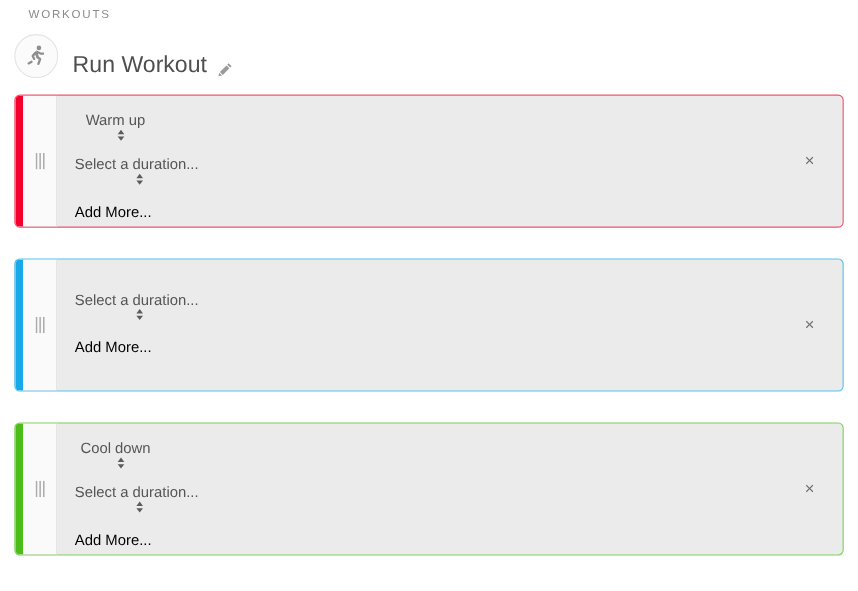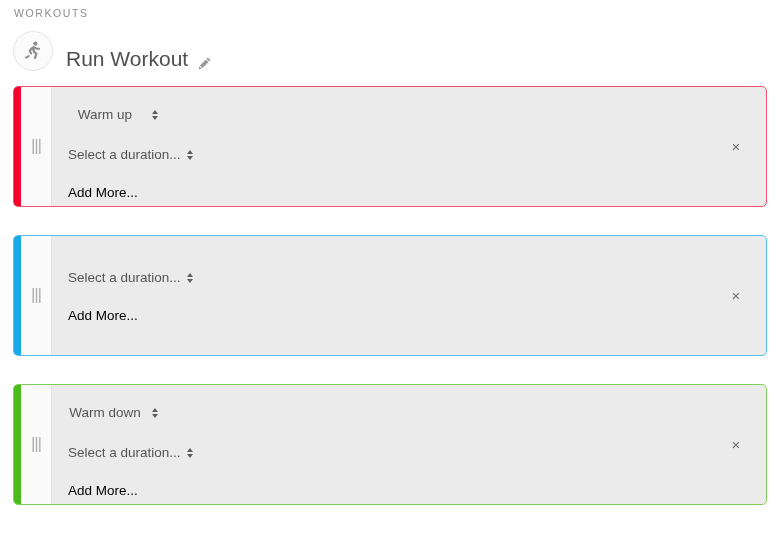--- a/index.html
+++ b/index.html
@@ -18,21 +18,21 @@
   
   .page-head {
     padding: 6px 0 0 13px;
   }
   .section-label {
     font-size: 10.5px;
     letter-spacing: 1.6px;
     color: #8c8c8c;
     text-transform: uppercase;
     line-height: 14px;
-    margin: 0 0 7px 1px;
+    margin: 0 0 7px 13px;
   }
   .title-row {
     display: flex;
     align-items: flex-end;
     height: 44px;
   }
   .avatar {
     width: 40px;
     height: 40px;
     border-radius: 50%;
@@ -117,20 +117,21 @@
     display: inline-flex;
     align-items: center;
     background: transparent;
     border: 0;
     padding: 0;
     font-family: "Liberation Sans", sans-serif;
     font-size: 13.5px;
     color: #555555;
     cursor: pointer;
     line-height: 16px;
+    flex-direction: column;
   }
   .fake-select.wide .sel-text { min-width: 74px; }
   .sel-text { white-space: nowrap; }
   .sel-arrows {
     margin-left: 10px;
     display: inline-flex;
     flex-direction: column;
     justify-content: center;
     align-items: center;
   }
@@ -283,21 +284,21 @@
         <svg width="9" height="15" viewBox="0 0 9 15" aria-hidden="true">
           <rect x="0.5" y="0" width="1.4" height="15" fill="#adadad"></rect>
           <rect x="3.8" y="0" width="1.4" height="15" fill="#adadad"></rect>
           <rect x="7.1" y="0" width="1.4" height="15" fill="#adadad"></rect>
         </svg>
       </span>
     </div>
     <div class="card-body">
       <div class="row">
         <button class="fake-select wide">
-          <span class="sel-text">Warm down</span>
+          <span class="sel-text">Cool down</span>
           <span class="sel-arrows">
               <i class="up"></i>
               <i class="down"></i>
             </span>
         </button>
       </div>
       <div class="row spaced">
         <button class="fake-select tight">
           <span class="sel-text">Select a duration...</span>
           <span class="sel-arrows">

